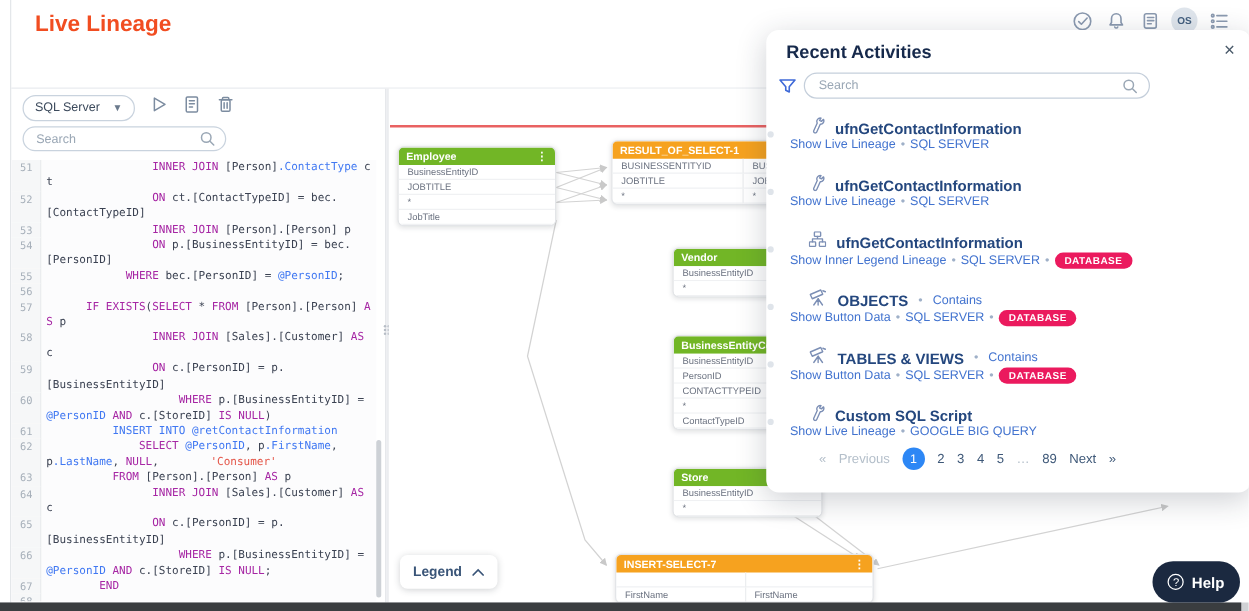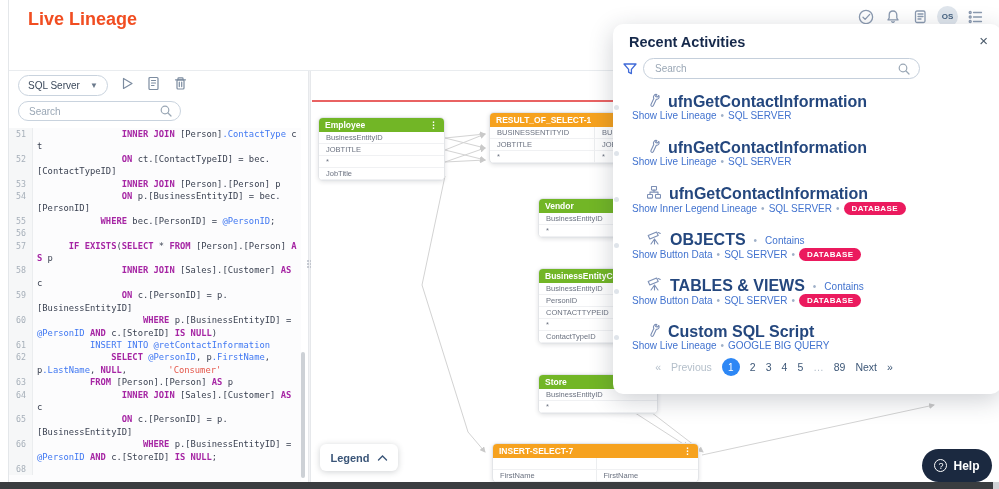--- a/index.html
+++ b/index.html
@@ -31,21 +31,21 @@
   #panel-search input::placeholder { color:#9aa7b5; }
   #panel-search svg, #pp-search svg { stroke:#9aa7b5; fill:none; stroke-width:1.2; stroke-linecap:round; }
 
   
   #code { left:9px; top:128px; width:292px; height:353px; overflow:hidden; background:#fcfcfd;
           font-family:"DejaVu Sans Mono", monospace; font-size:8.8px; line-height:12.4px; }
   .code-line { display:flex; }
   .ln { flex:0 0 24px; background:#f6f7f8; border-right:1px solid #ebedef; color:#a7b0ba;
         font-size:8.3px; padding-left:7px; }
   .ct { flex:1; white-space:pre-wrap; word-break:break-all; padding-left:4px; color:#3b4252; }
-  .c-k { color:#a626a4; font-weight:bold; } .c-d { color:#3b4252; }
+  .c-k { color:#a626a4; font-weight:normal; } .c-d { color:#3b4252; }
   .c-b { color:#4078f2; } .c-s { color:#e45649;margin-left:36px; }
   #code-vscroll { left:301px; top:352px; width:4px; height:126px; background:#cdd1d6; border-radius:2px; }
   #panel-divider { left:308px; top:71px; width:3px; height:411px; background:#f1f2f4;
                    border-left:1px solid #e6e8eb; border-right:1px solid #e6e8eb; cursor:col-resize; }
   #divider-grip { left:306px; top:255px; width:7px; height:18px; display:grid;
                   grid-template-columns:2px 2px; gap:1px; align-content:center; justify-content:center; }
   #divider-grip i { width:2px; height:2px; border-radius:50%; background:#b7bdc6; }
 
   
   #canvas { left:311px; top:71px; width:688px; height:411px; background:#fff; }
@@ -87,21 +87,21 @@
   #pp-filter svg { stroke:#3f6ad8; fill:none; stroke-width:1.3; stroke-linejoin:round; }
   #pp-search { left:30px; top:34px; width:277px; height:21px; border:1px solid #c5cfdb; border-radius:11px;
                display:flex; align-items:center; padding:0 8px 0 11px; }
   #pp-search input { border:0; outline:0; flex:1; font-size:10px; color:#3c4a5c; font-family:"Liberation Sans",sans-serif; min-width:0;}
   #pp-search input::placeholder { color:#9aa7b5; }
   #pp-items { left:0; top:62px; width:322px; }
   .pp-item { position:relative; height:46px; cursor:pointer; }
   .pp-dot { position:absolute; left:1px; top:19px; width:5px; height:5px; border-radius:50%; background:#dfe4ea; }
   .pp-trow { position:absolute; left:34px; top:7px; display:flex; align-items:center; gap:8px; }
   .pp-trow svg { stroke:#7c8fb5; fill:none; stroke-width:1.1; stroke-linecap:round; stroke-linejoin:round; }
-  .pp-t { font-size:16px; font-weight:bold; color:#24477e; }
+  .pp-t { font-size:12px; font-weight:bold; color:#24477e; }
   .pp-suffix { font-size:10px; color:#4273cf; font-weight:normal; }
   .pp-sep { color:#9fb0c8; font-size:10px; }
   .pp-srow { position:absolute; left:19px; top:24px; font-size:10px; color:#4273cf;
              display:flex; align-items:center; gap:4px; white-space:nowrap; }
   .pp-badge { background:#eb1a5e; color:#fff; font-size:8px; font-weight:bold; letter-spacing:.4px;
               border-radius:9px; padding:2px 8px; }
   #pp-pager { left:0; top:334px; width:322px; display:flex; align-items:center; justify-content:center;
               gap:10px; font-size:10.5px; color:#3e5878; }
   #pp-pager .dim { color:#b4bfca; }
   #pp-pager .pg { cursor:pointer; }
@@ -253,20 +253,24 @@
         <span class="ln">65</span>
         <span class="ct"><span class="c-d">                </span><span class="c-k">ON</span><span class="c-d"> c.[PersonID] = p.
 [BusinessEntityID]</span></span>
       </div>
       <div class="code-line">
         <span class="ln">66</span>
         <span class="ct"><span class="c-d">                    </span><span class="c-k">WHERE</span><span class="c-d"> p.[BusinessEntityID] =
 </span><span class="c-b">@PersonID</span><span class="c-d"> </span><span class="c-k">AND</span><span class="c-d"> c.[StoreID] </span><span class="c-k">IS NULL</span><span class="c-d">;</span></span>
       </div>
       <div class="code-line">
+        <span class="ln">67</span>
+        <span class="ct"><span class="c-d">        </span><span class="c-k">END</span></span>
+      </div>
+      <div class="code-line">
         <span class="ln">68</span>
         <span class="ct"><span class="c-d"> </span></span>
       </div>
     </div>
   <div class="abs" id="code-vscroll"></div>
   <div class="abs" id="panel-divider"></div>
   <div class="abs" id="divider-grip">
       <i></i>
       <i></i>
       <i></i>

